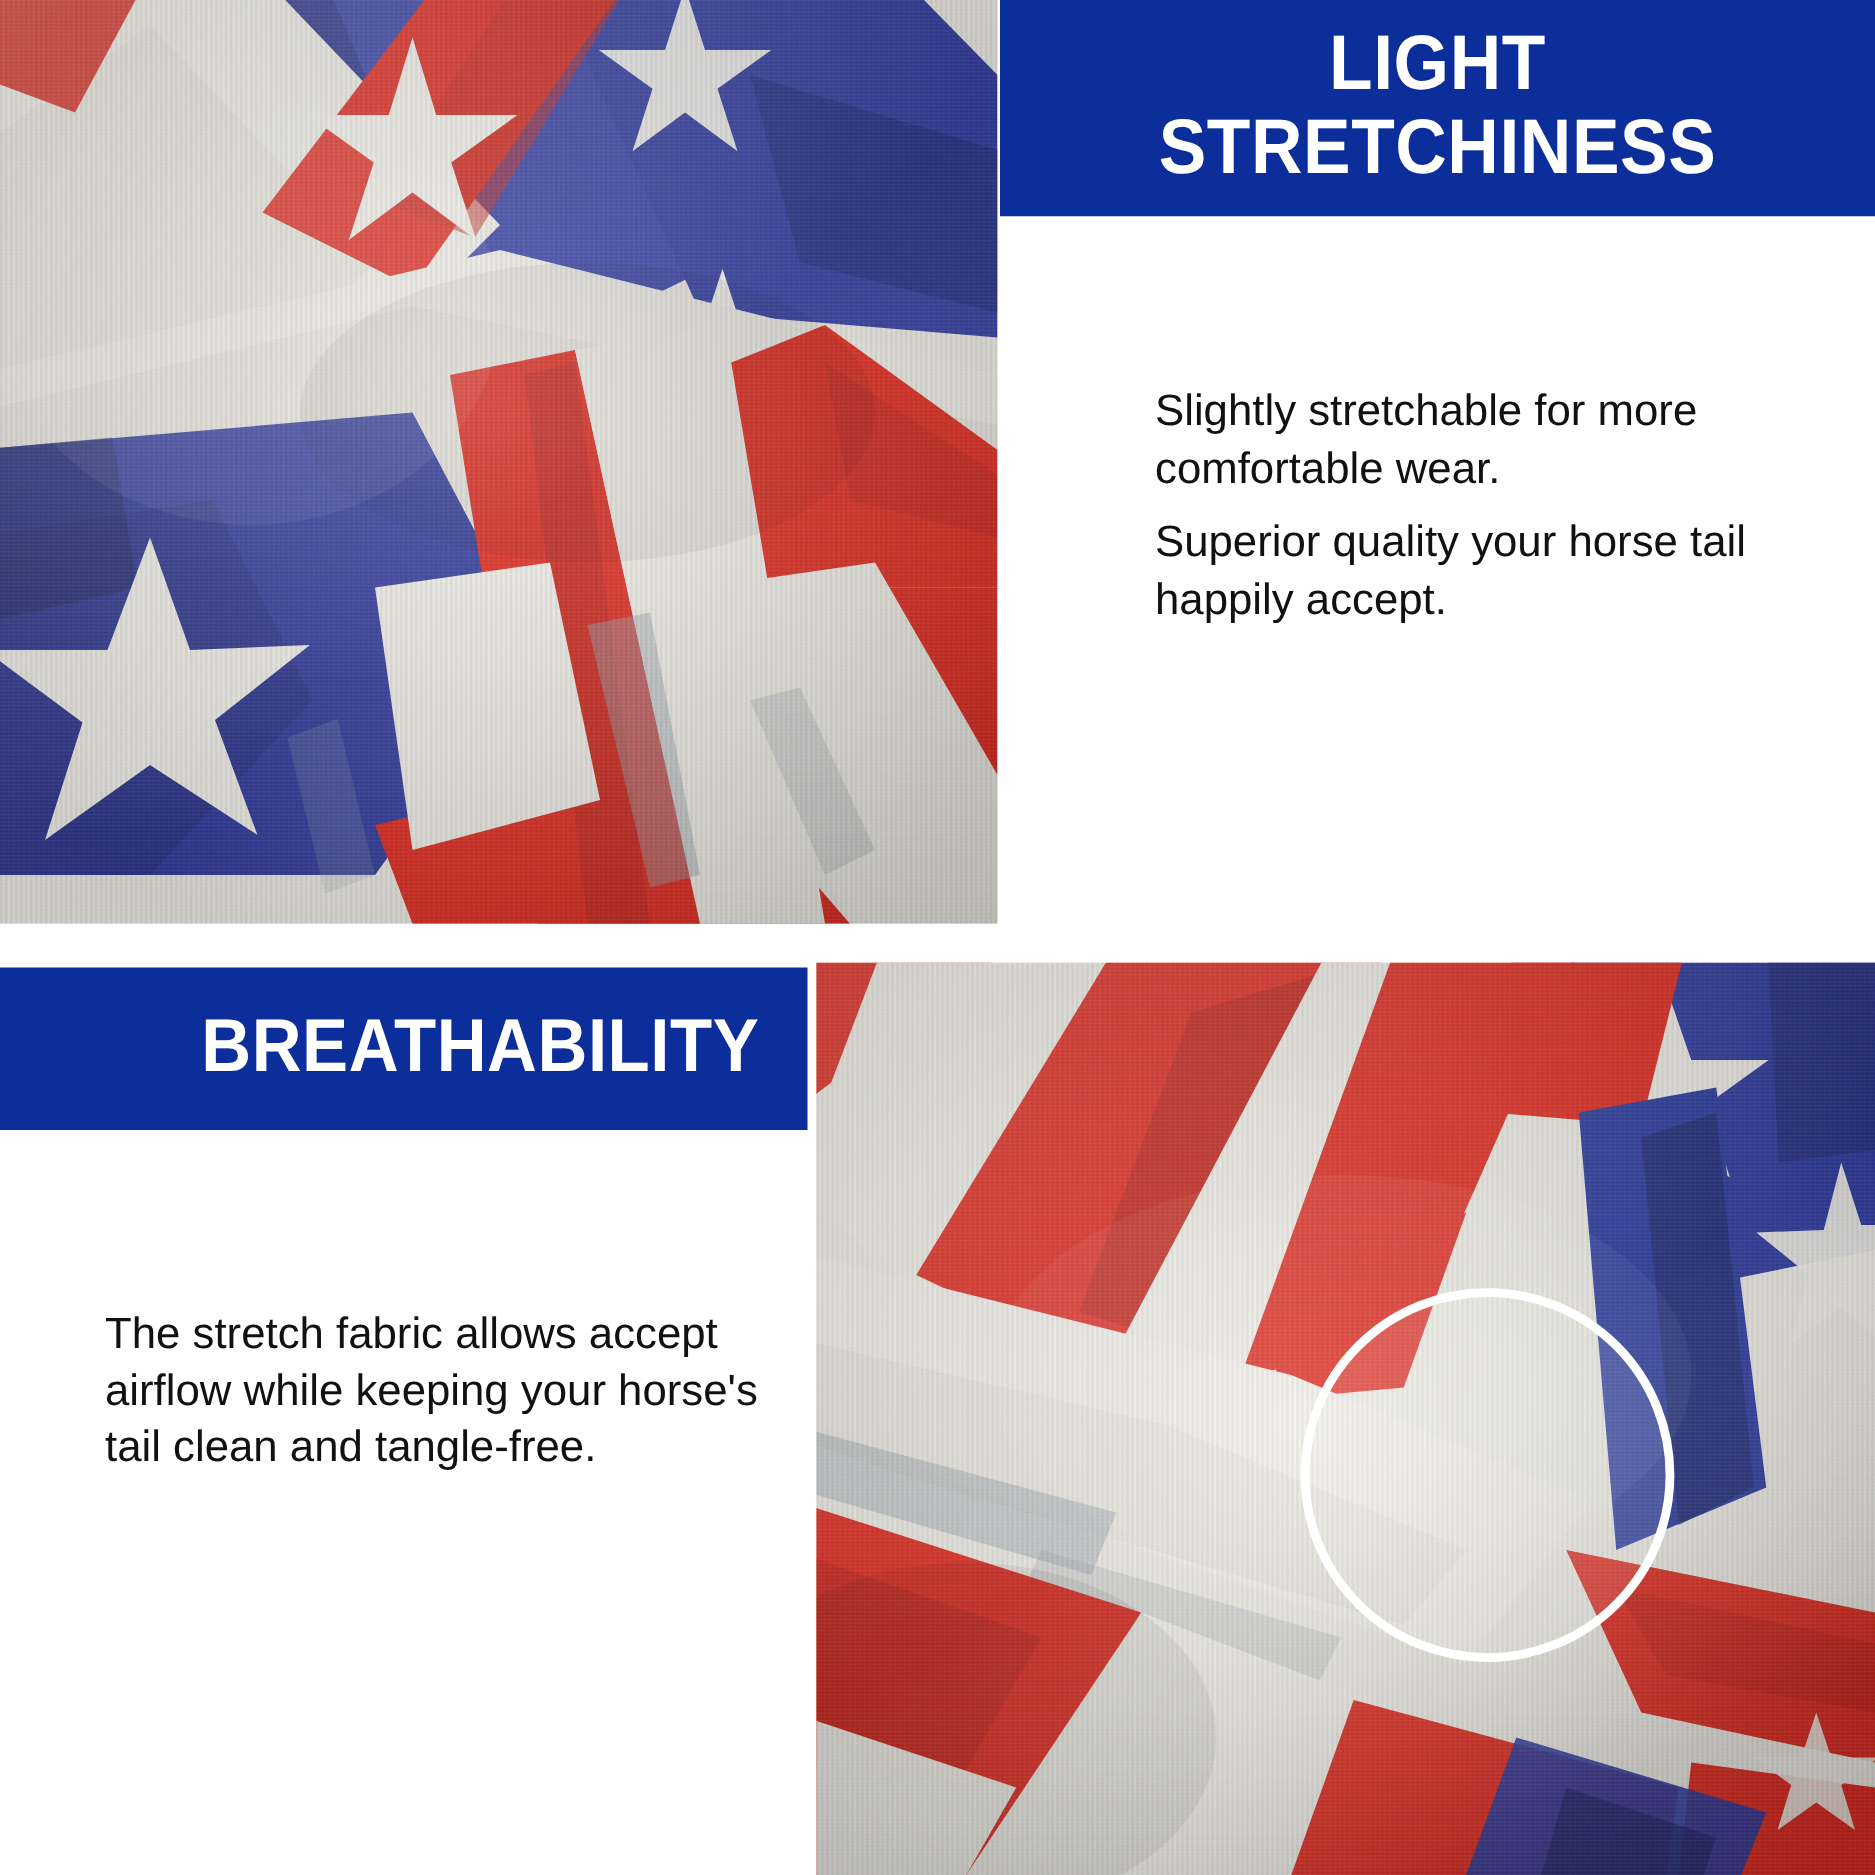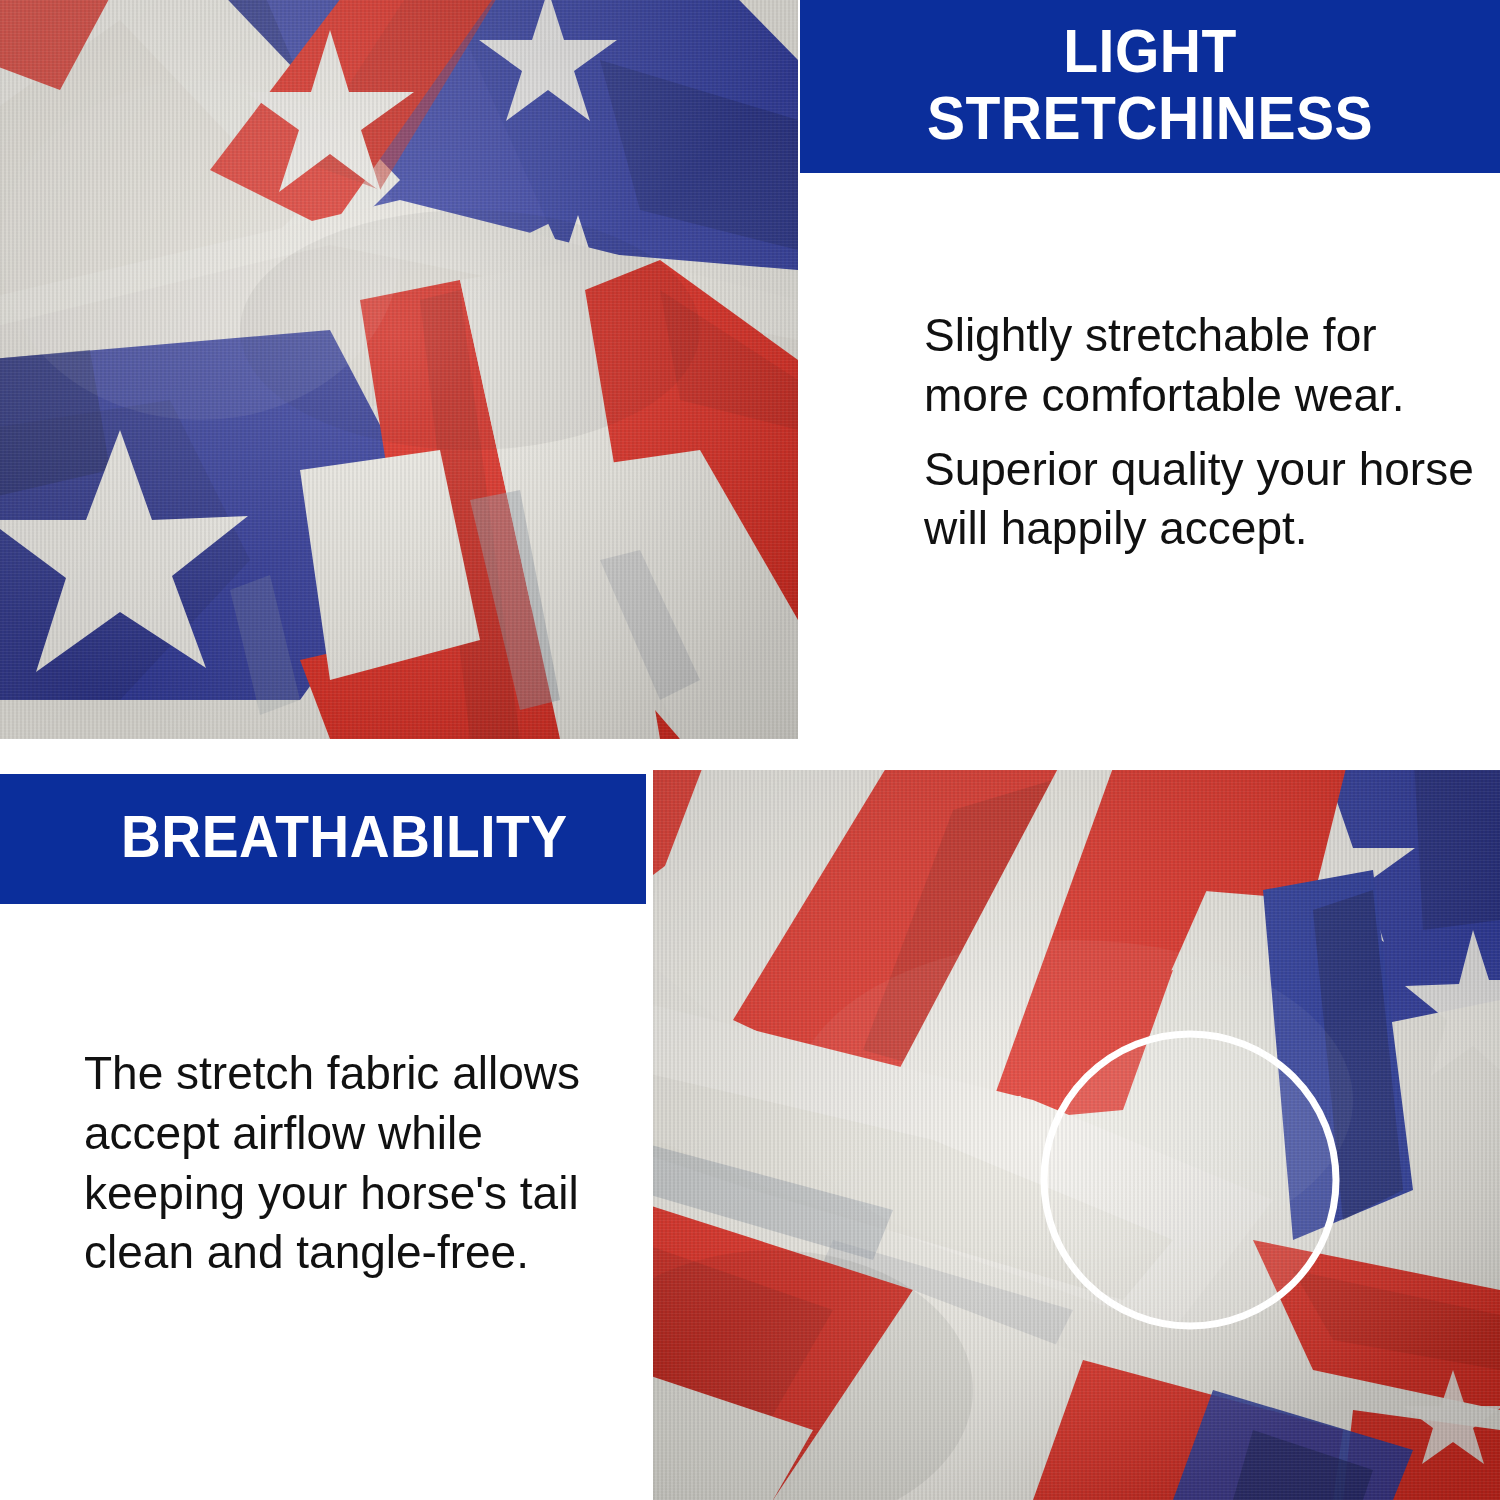--- a/index.html
+++ b/index.html
@@ -39,21 +39,21 @@
     align-items: center;
     justify-content: center;
     box-sizing: border-box;
   }
   #banner-light {
     left: 800px; top: 0; width: 700px; height: 173px;
     padding: 6px 20px 10px 20px;
   }
   #banner-breath {
     left: 0; top: 774px; width: 646px; height: 130px;
-    justify-content: center;
+    justify-content: flex-end;
     padding: 4px 0 8px 82px;
   }
   .banner-title {
     color: #ffffff;
     font-family: "Liberation Sans", sans-serif;
     font-weight: bold;
     letter-spacing: 0.5px;
     text-align: center;
     line-height: 1.08;
     transform: scaleX(0.92);
@@ -66,21 +66,21 @@
     font-size: 60px;
     text-align: left;
     transform-origin: left center;
   }
 
   
   .copy {
     position: absolute;
     color: #111111;
     font-family: "Liberation Sans", sans-serif;
-    font-size: 46px;
+    font-size: 35px;
     line-height: 1.30;
   }
   #copy-light  { left: 924px; top: 306px; width: 556px; }
   #copy-breath { left: 84px;  top: 1044px; width: 548px; }
   .copy p { margin: 0 0 14px 0; }
   .copy p:last-child { margin-bottom: 0; }
 </style>
 </head>
 <body>
 
@@ -159,21 +159,21 @@
       <rect width="798" height="739" fill="url(#knit1)"></rect>
     </svg>
   </div>
 
   <div class="banner" id="banner-light">
     <div class="banner-title">LIGHT STRETCHINESS</div>
   </div>
 
   <div class="copy" id="copy-light">
     <p>Slightly stretchable for more comfortable wear.</p>
-    <p>Superior quality your horse will happily accept.</p>
+    <p>Superior quality your horse tail happily accept.</p>
   </div>
 
   <div class="banner" id="banner-breath">
     <div class="banner-title">BREATHABILITY</div>
   </div>
 
   <div class="copy" id="copy-breath">
     <p>The stretch fabric allows accept airflow while keeping your horse's tail clean and tangle-free.</p>
   </div>
 

